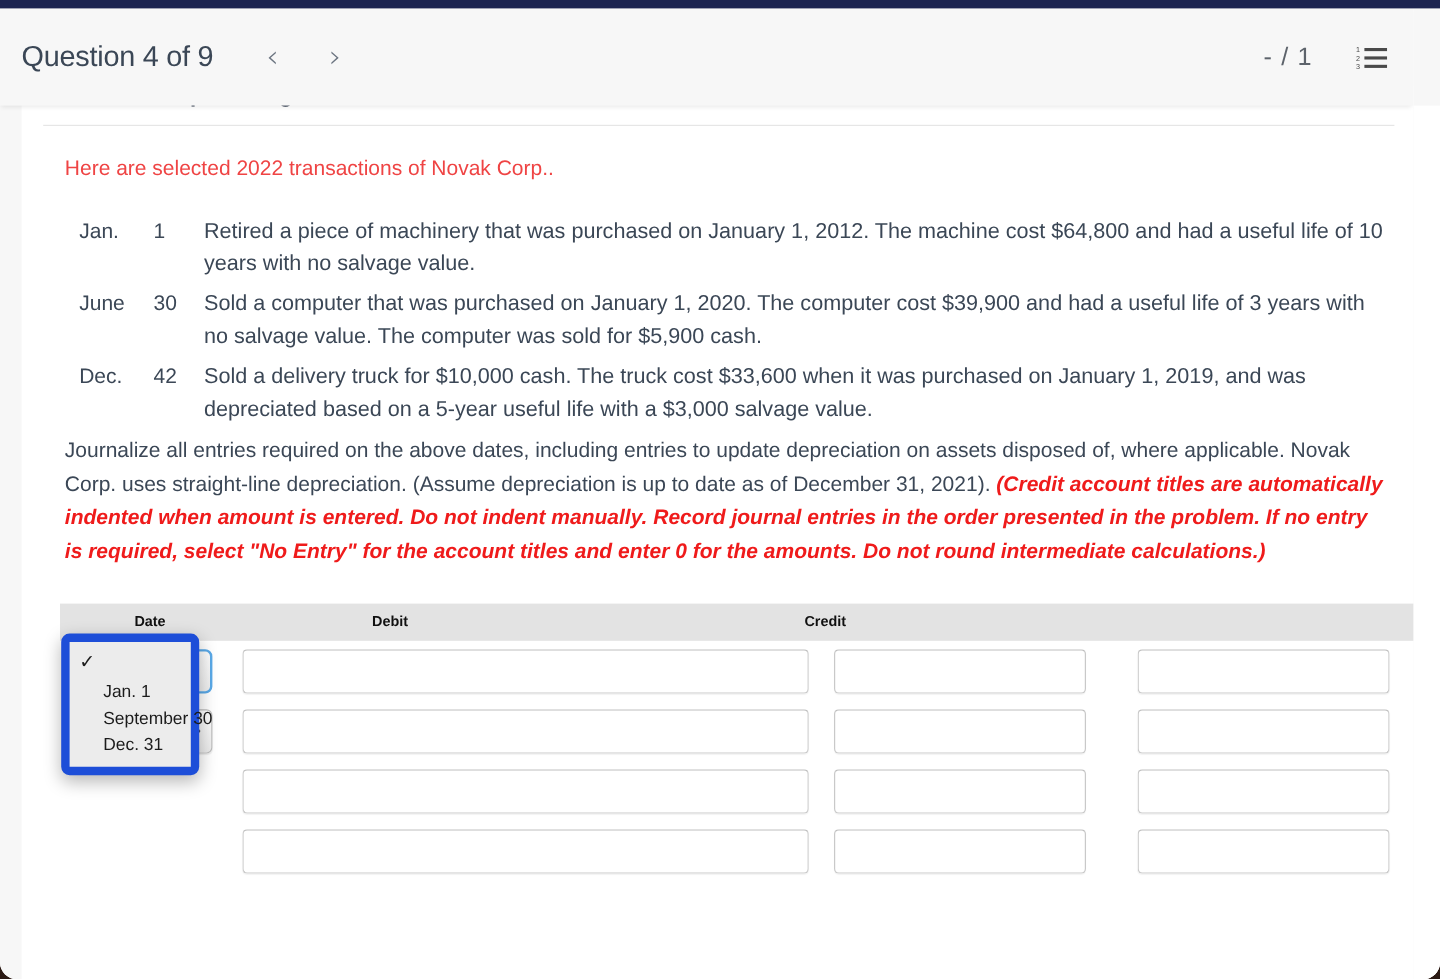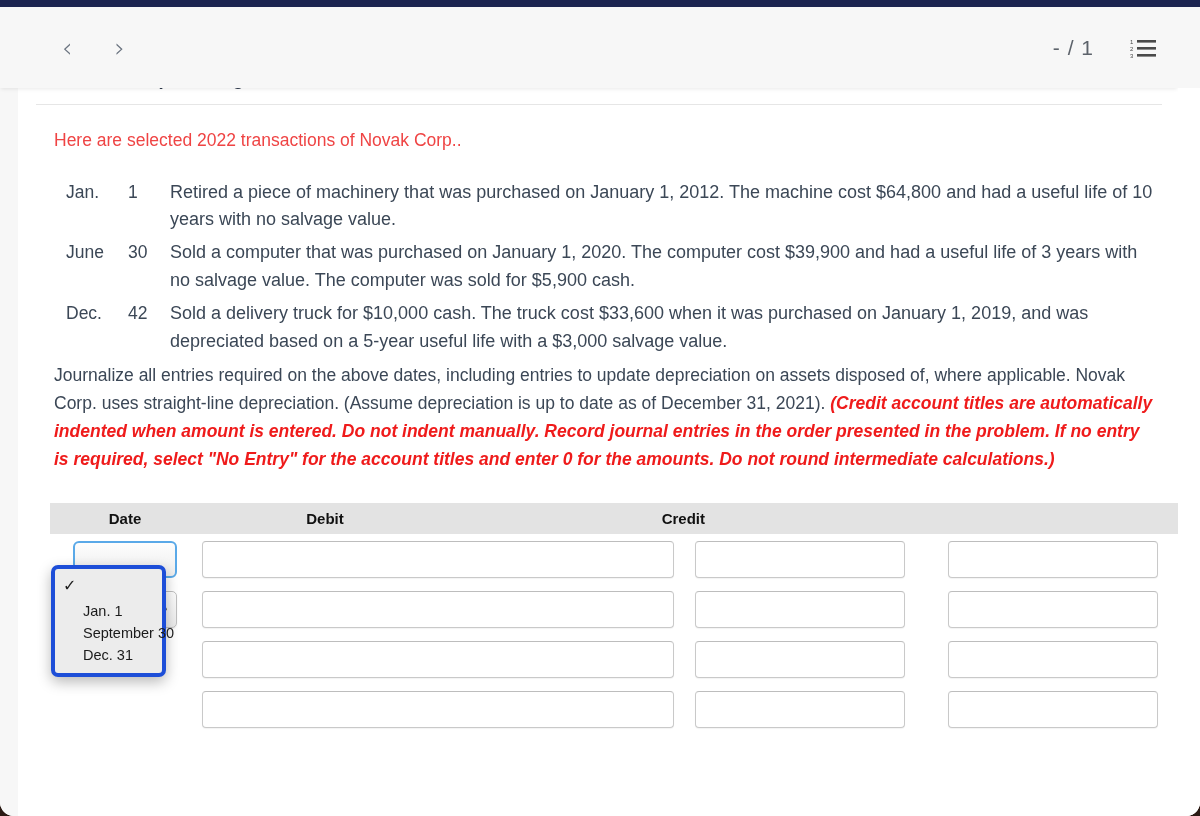--- a/index.html
+++ b/index.html
@@ -171,21 +171,21 @@
     width: 1130px;
     position: relative;
   }
   #table-head {
     display: flex;
     background: #e3e3e3;
     height: 31px;
     align-items: center;
   }
   .th {
-    font-size: 15px;
+    font-size: 12px;
     font-weight: 700;
     color: #111111;
   }
   #th-date   { width: 150px; text-align: center; }
   #th-titles { width: 475px; text-align: left; padding-left: 20px; }
   #th-debit  { width: 250px; text-align: center; }
   #th-credit { width: 255px; text-align: right; }
 
   .table-row {
     display: flex;
@@ -243,26 +243,25 @@
     background: linear-gradient(#fdfdfd, #eeeeee);
   }
 
   
   #date-dropdown-popup {
     position: absolute;
     left: -22px;
     top: -13px;
     width: 115px;
     background: #ececec;
-    border: 4px solid #1d4ed8;
+    border: 7px solid #1d4ed8;
     border-radius: 7px;
     box-shadow: 0 5px 14px rgba(0,0,0,0.28);
     padding: 6px 0 7px 0;
     z-index: 70;
-    margin-top: 37px;
   }
   .dd-item {
     font-size: 14.5px;
     color: #1b1b1b;
     height: 22px;
     line-height: 22px;
     padding-left: 28px;
     position: relative;
     white-space: nowrap;
     font-family: "Liberation Sans", sans-serif;
@@ -417,20 +416,21 @@
 
       </div>
 
     </div>
   </div>
 
   <div id="scroll-gutter"></div>
   <div id="scroll-gutter-top"></div>
 
   <div id="question-header">
+    <div id="question-title">Question 4 of 9</div>
 
     <div class="nav-arrow" id="nav-prev">‹</div>
     <div class="nav-arrow" id="nav-next">›</div>
 
     <div id="header-right">
       <div id="score-text">- / 1</div>
 
       <svg id="list-icon" width="26" height="22" viewBox="0 0 26 22">
         <text x="0" y="6.5" font-size="6" font-family="Liberation Sans, sans-serif" fill="#4a4a4a">1</text>
         <text x="0" y="13.5" font-size="6" font-family="Liberation Sans, sans-serif" fill="#4a4a4a">2</text>

